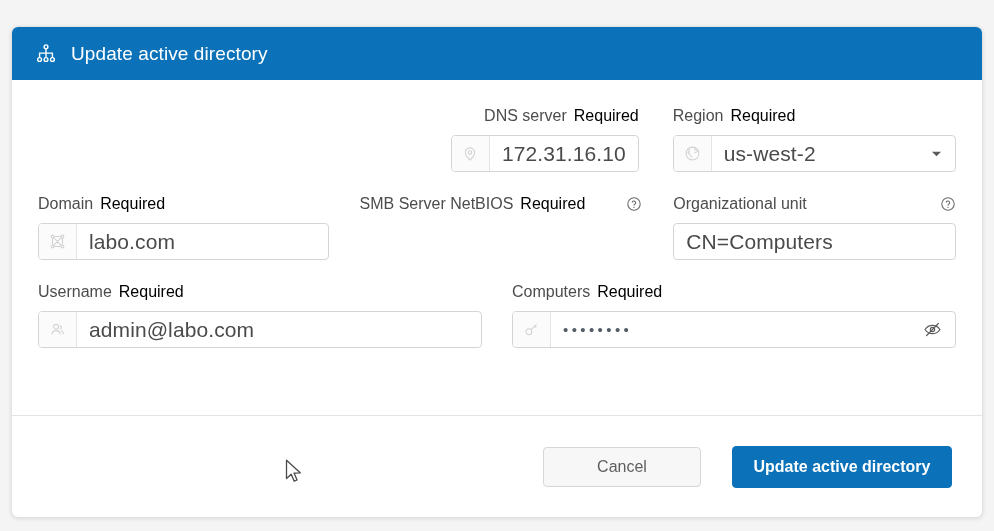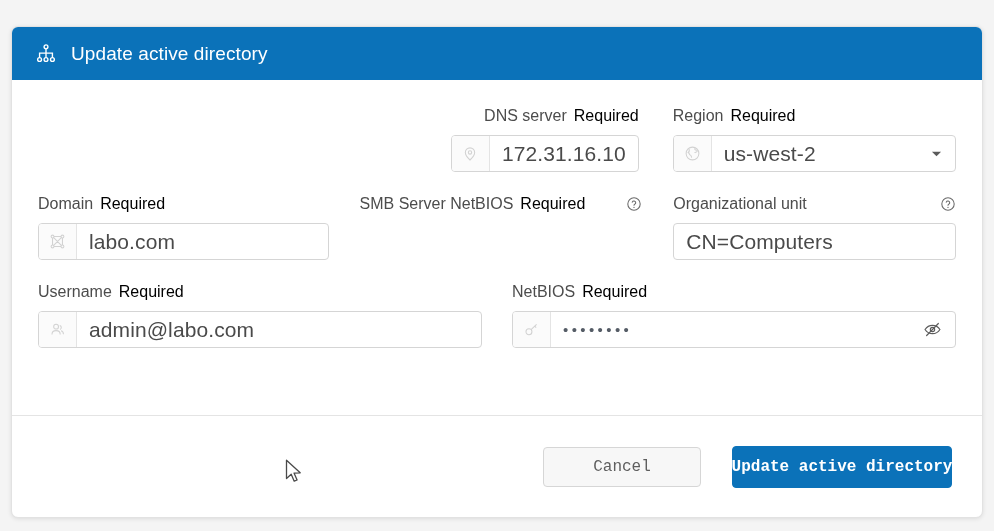--- a/index.html
+++ b/index.html
@@ -144,21 +144,21 @@
     height: 102px;
     min-height: 102px;
     border-top: 1px solid #e4e4e4;
     display: flex;
     align-items: center;
     justify-content: flex-end;
     padding-right: 30px;
     gap: 31px;
   }
   .btn {
-    font-family: Liberation Mono, monospace;
+    font-family: Liberation Sans, sans-serif;
     border-radius: 4px;
     cursor: pointer;
     display: flex;
     align-items: center;
     justify-content: center;
     white-space: nowrap;
   }
   .btn-cancel {
     width: 158px;
     height: 40px;
@@ -316,21 +316,21 @@
                 <path d="M4.2 19c0-3.3 2.6-5.4 5.8-5.4s5.8 2.1 5.8 5.4"></path>
                 <path d="M15.2 6.3a3 3 0 0 1 .4 5.6M17 13.8c2.1.6 3.4 2.5 3.4 5"></path>
               </svg>
             </span>
             <span class="input-val">admin@labo.com</span>
           </div>
         </div>
 
         <div class="field" style="width:455px; margin-left:30px;">
           <div class="field-label">
-            <span>NetBIOS</span>
+            <span>Computers</span>
             <span class="req">Required</span>
           </div>
           <div class="input-wrap">
             <span class="input-prefix">
               <svg width="17" height="17" viewBox="0 0 24 24" fill="none" stroke="#d2d2d2" stroke-width="1.5">
                 <circle cx="8.4" cy="15.2" r="4.2"></circle>
                 <path d="M11.4 12.2 L19.2 4.6 M16.6 7.2l2 2"></path>
               </svg>
             </span>
             <span class="input-val pw-dots">••••••••</span>

